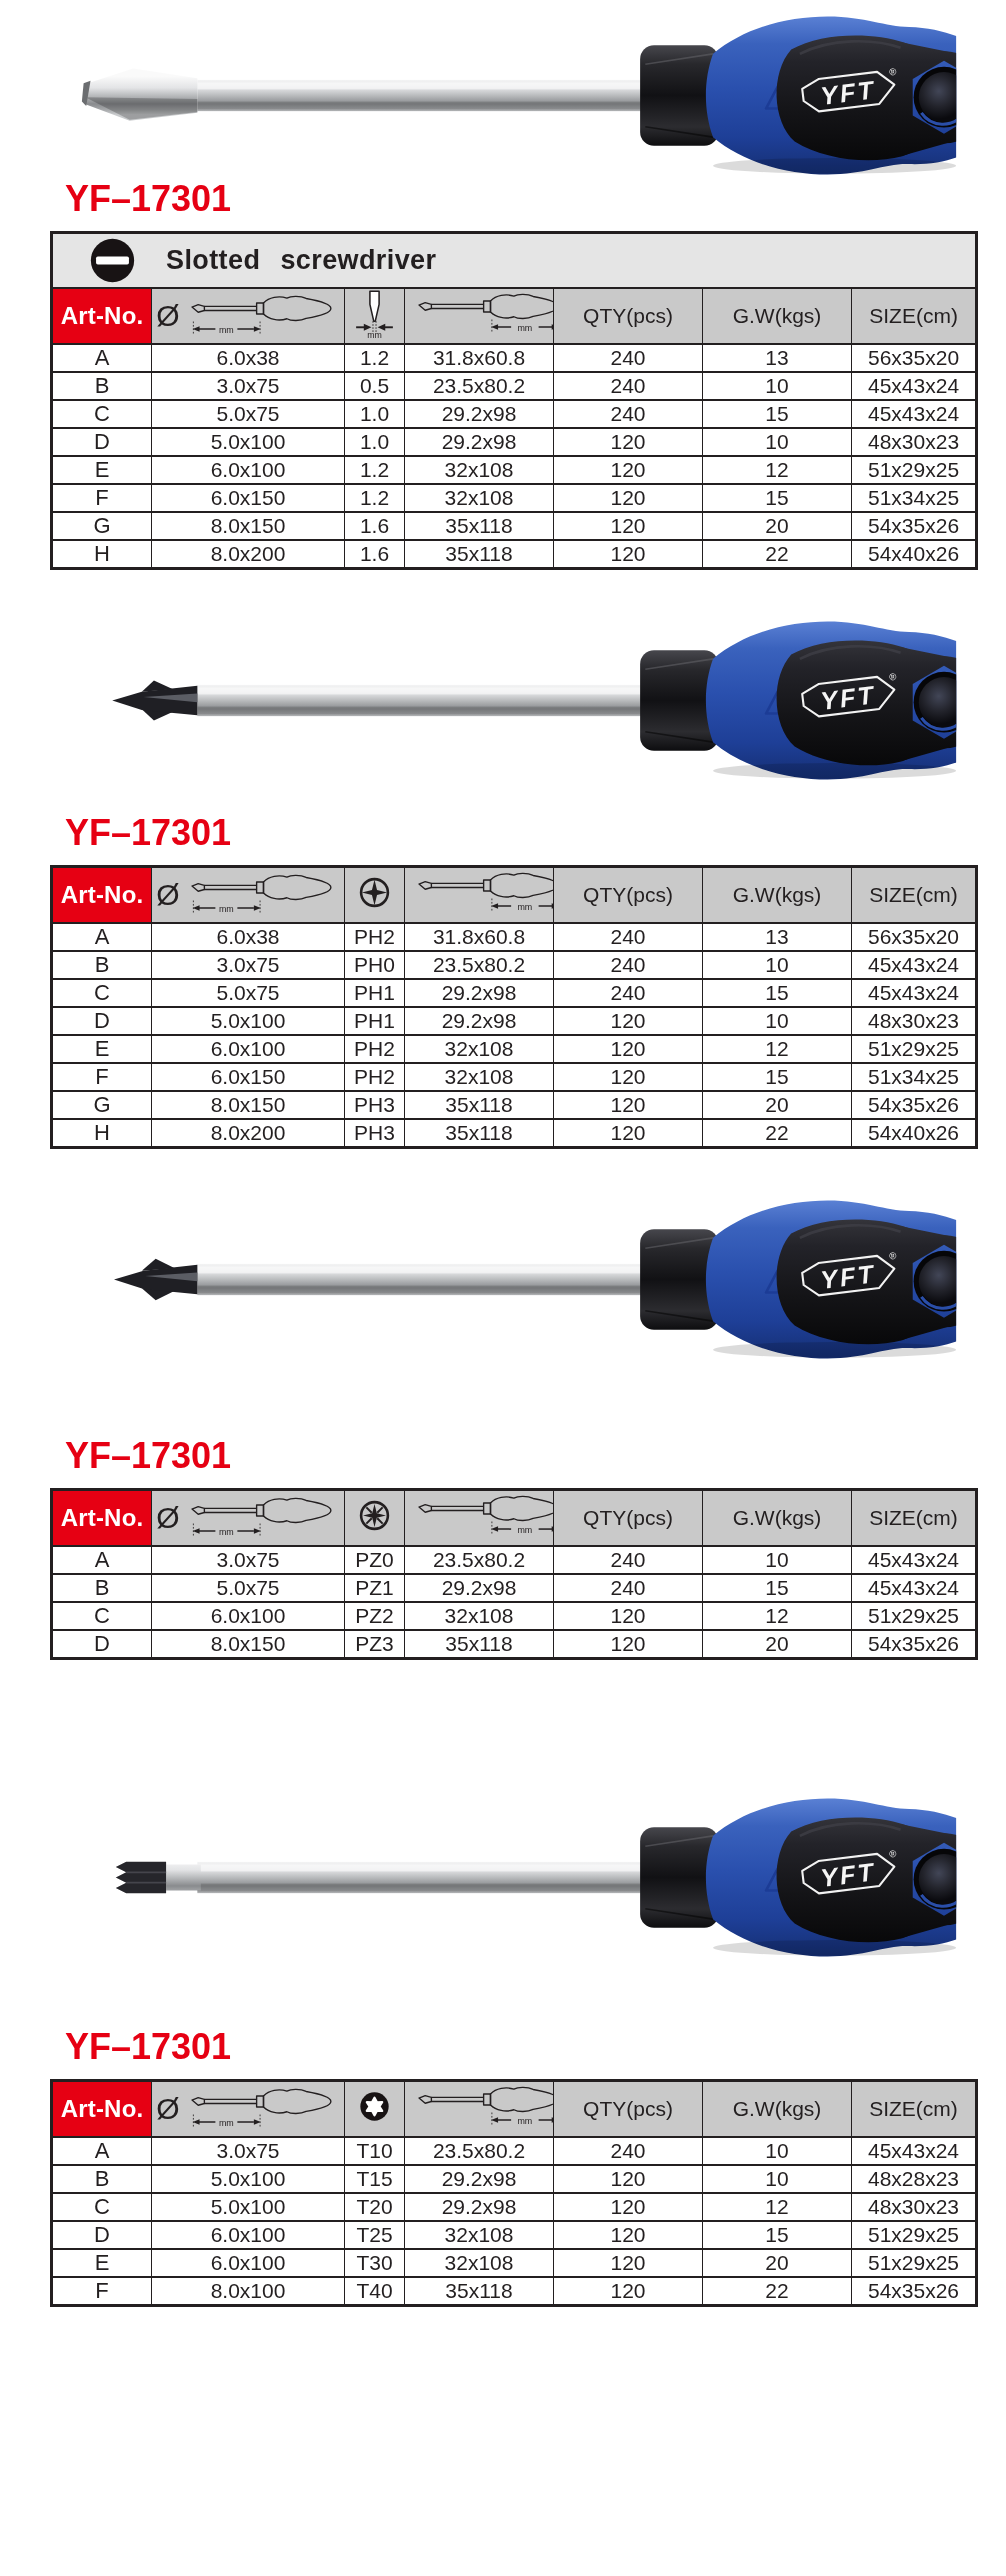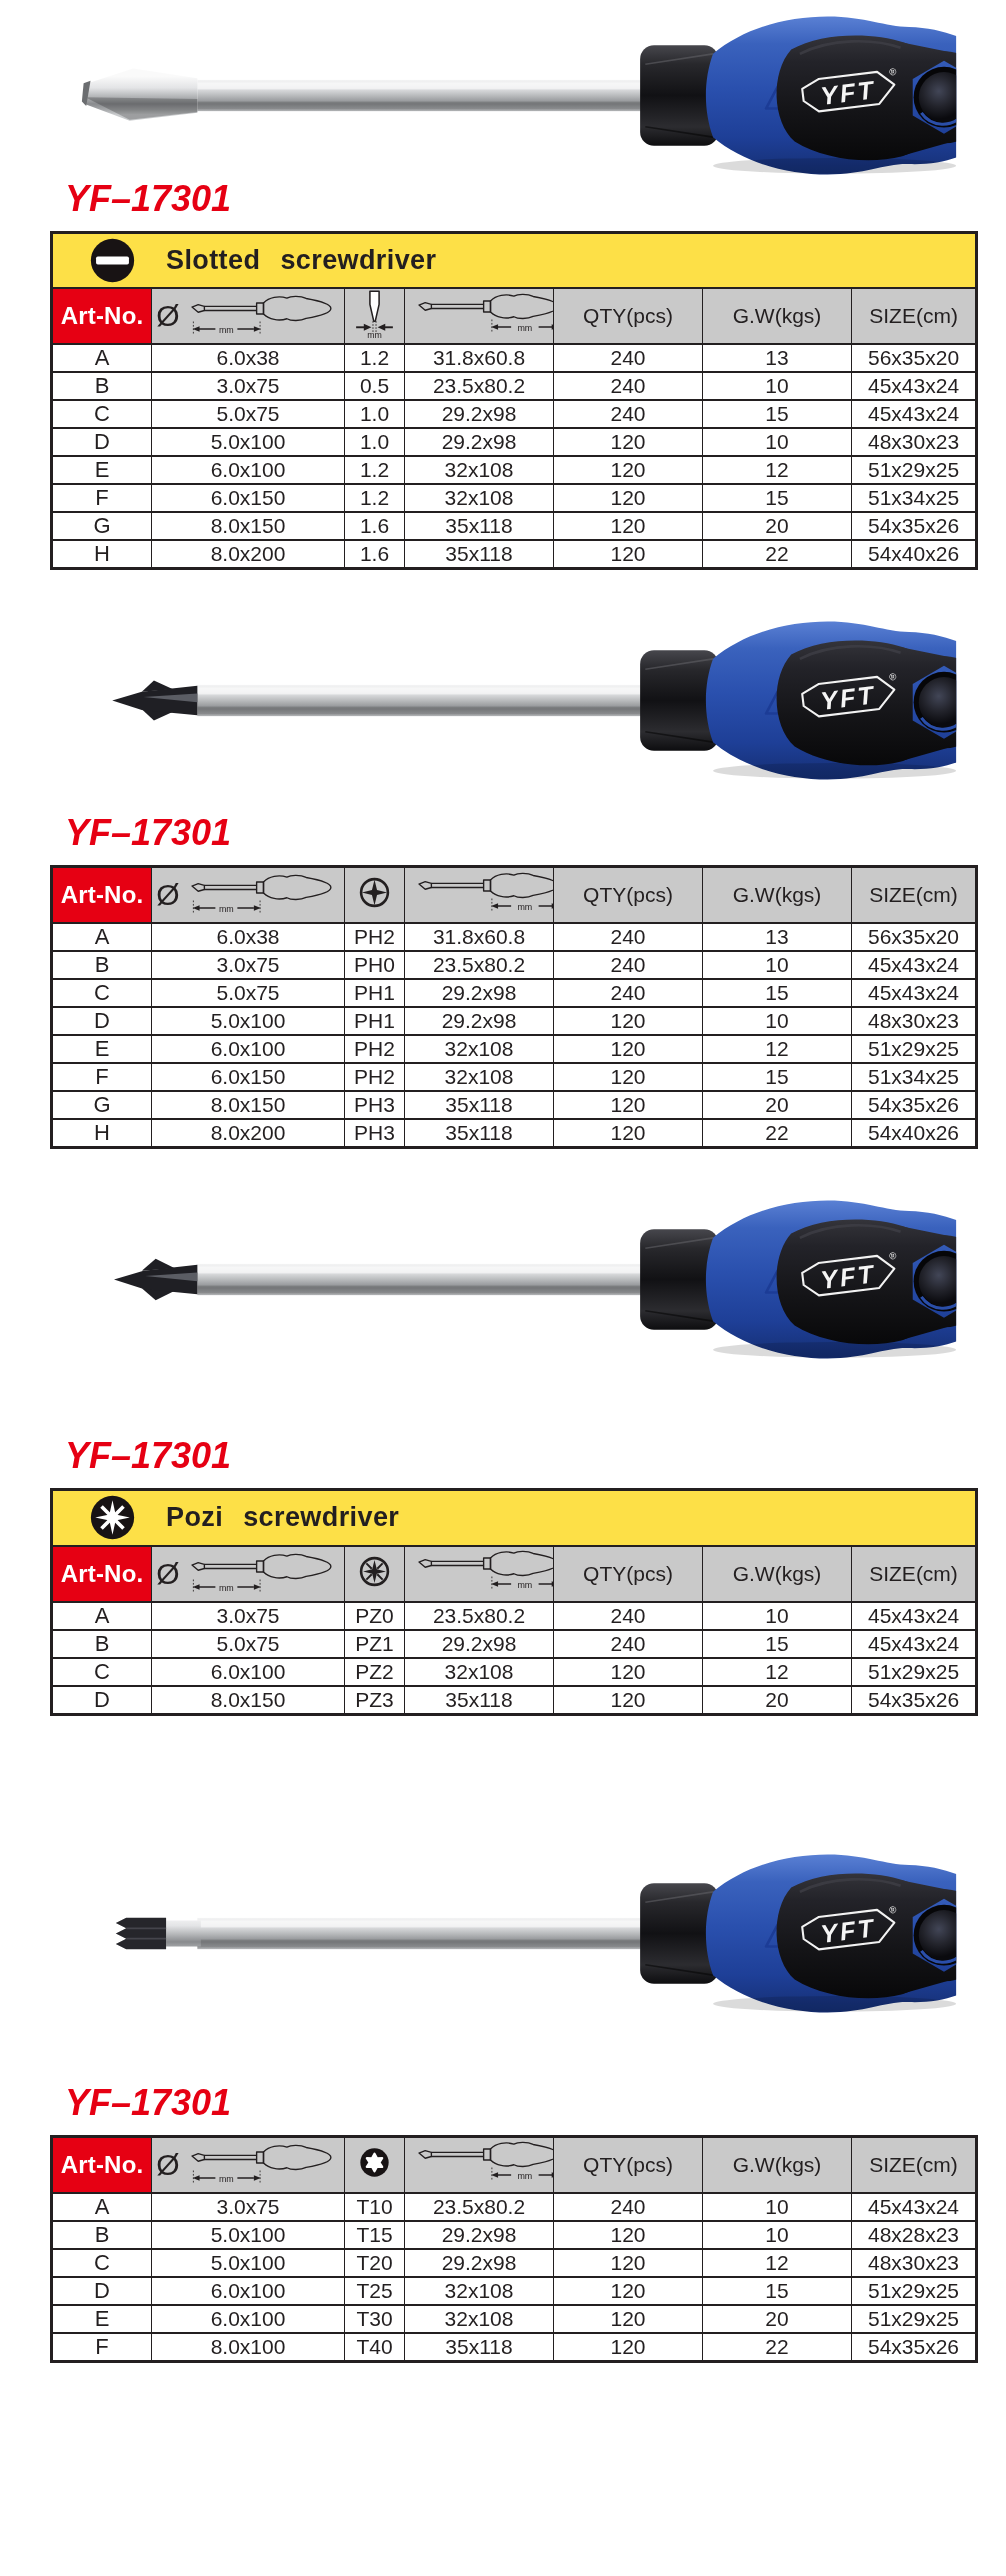--- a/index.html
+++ b/index.html
@@ -14,42 +14,42 @@
     font-family:"Liberation Sans","DejaVu Sans",sans-serif;color:var(--ink);
   }
   svg text{font-family:"Liberation Sans","DejaVu Sans",sans-serif;fill:var(--ink);}
   .logo-text{fill:#f5f5f5;}
   .dim-label{fill:var(--ink);}
 
   .figure svg.driver-svg{display:block;width:922px;height:191px;margin-left:35px;}
 
   .model-title{
     color:var(--red);font-size:36px;font-weight:700;line-height:1;
-    margin:0 0 14px 65px;letter-spacing:0;font-style:italic;
+    margin:0 0 14px 65px;letter-spacing:0;
   }
   #sec-0 .model-title{margin-top:-10.4px;}
   #sec-1{margin-top:35px;}
   #sec-1 .model-title{margin-top:19px;}
   #sec-2{margin-top:35px;}
   #sec-2 .model-title{margin-top:63px;}
   #sec-3{margin-top:122px;}
   #sec-3 .model-title{margin-top:56px;}
 
   table.spec-table{
     border-collapse:collapse;table-layout:fixed;
     width:925px;margin-left:50px;
     border:3.5px solid var(--ink);
   }
   .spec-table th,.spec-table td{
     border:1.7px solid var(--ink);
     border-top-width:2.6px;border-bottom-width:2.6px;
     text-align:center;vertical-align:middle;
     padding:0;overflow:hidden;white-space:nowrap;
   }
-  .title-cell{height:56px;background:#fde047;}
+  .title-cell{height:56px;background:#e5e5e5;}
   .title-flex{display:flex;align-items:center;gap:31px;padding-left:37px;}
   .title-icon{width:45px;height:45px;flex:0 0 auto;}
   .title-text{font-size:27px;font-weight:700;letter-spacing:0.4px;word-spacing:12.2px;}
 
   .header-row th{height:50px;background:var(--gray);font-weight:400;font-size:21px;}
   .header-row th.art-no{background:var(--red);color:#fff;font-weight:700;font-size:24px;letter-spacing:0.2px;}
   .col-dia-inner{display:flex;align-items:center;justify-content:center;gap:7px;}
   .dia-sym{font-size:30px;line-height:1;}
   .dim-icon{width:153px;height:44px;}
   .dim-icon.len{width:171px;}
@@ -487,30 +487,20 @@
     <colgroup>
       <col style="width:100px">
         <col style="width:193px">
         <col style="width:60px">
         <col style="width:149px">
       <col style="width:149px">
         <col style="width:149px">
         <col style="width:125px">
     </colgroup>
     <tbody>
-        <tr class="title-row">
-      <td colspan="7" class="title-cell">
-        <div class="title-flex">
-          <svg class="title-icon" viewBox="0 0 52 52">
-            <use href="#sym-title-pz"></use>
-          </svg>
-          <span class="title-text">Pozi screwdriver</span>
-        </div>
-      </td>
-    </tr>
     <tr class="header-row">
       <th class="art-no">Art-No.</th>
       <th>
         <div class="col-dia-inner">
           <span class="dia-sym">Ø</span>
           <svg class="dim-icon" viewBox="0 0 220 64">
                 <use href="#sym-dim-shaft"></use>
               </svg>
         </div>
       </th>

